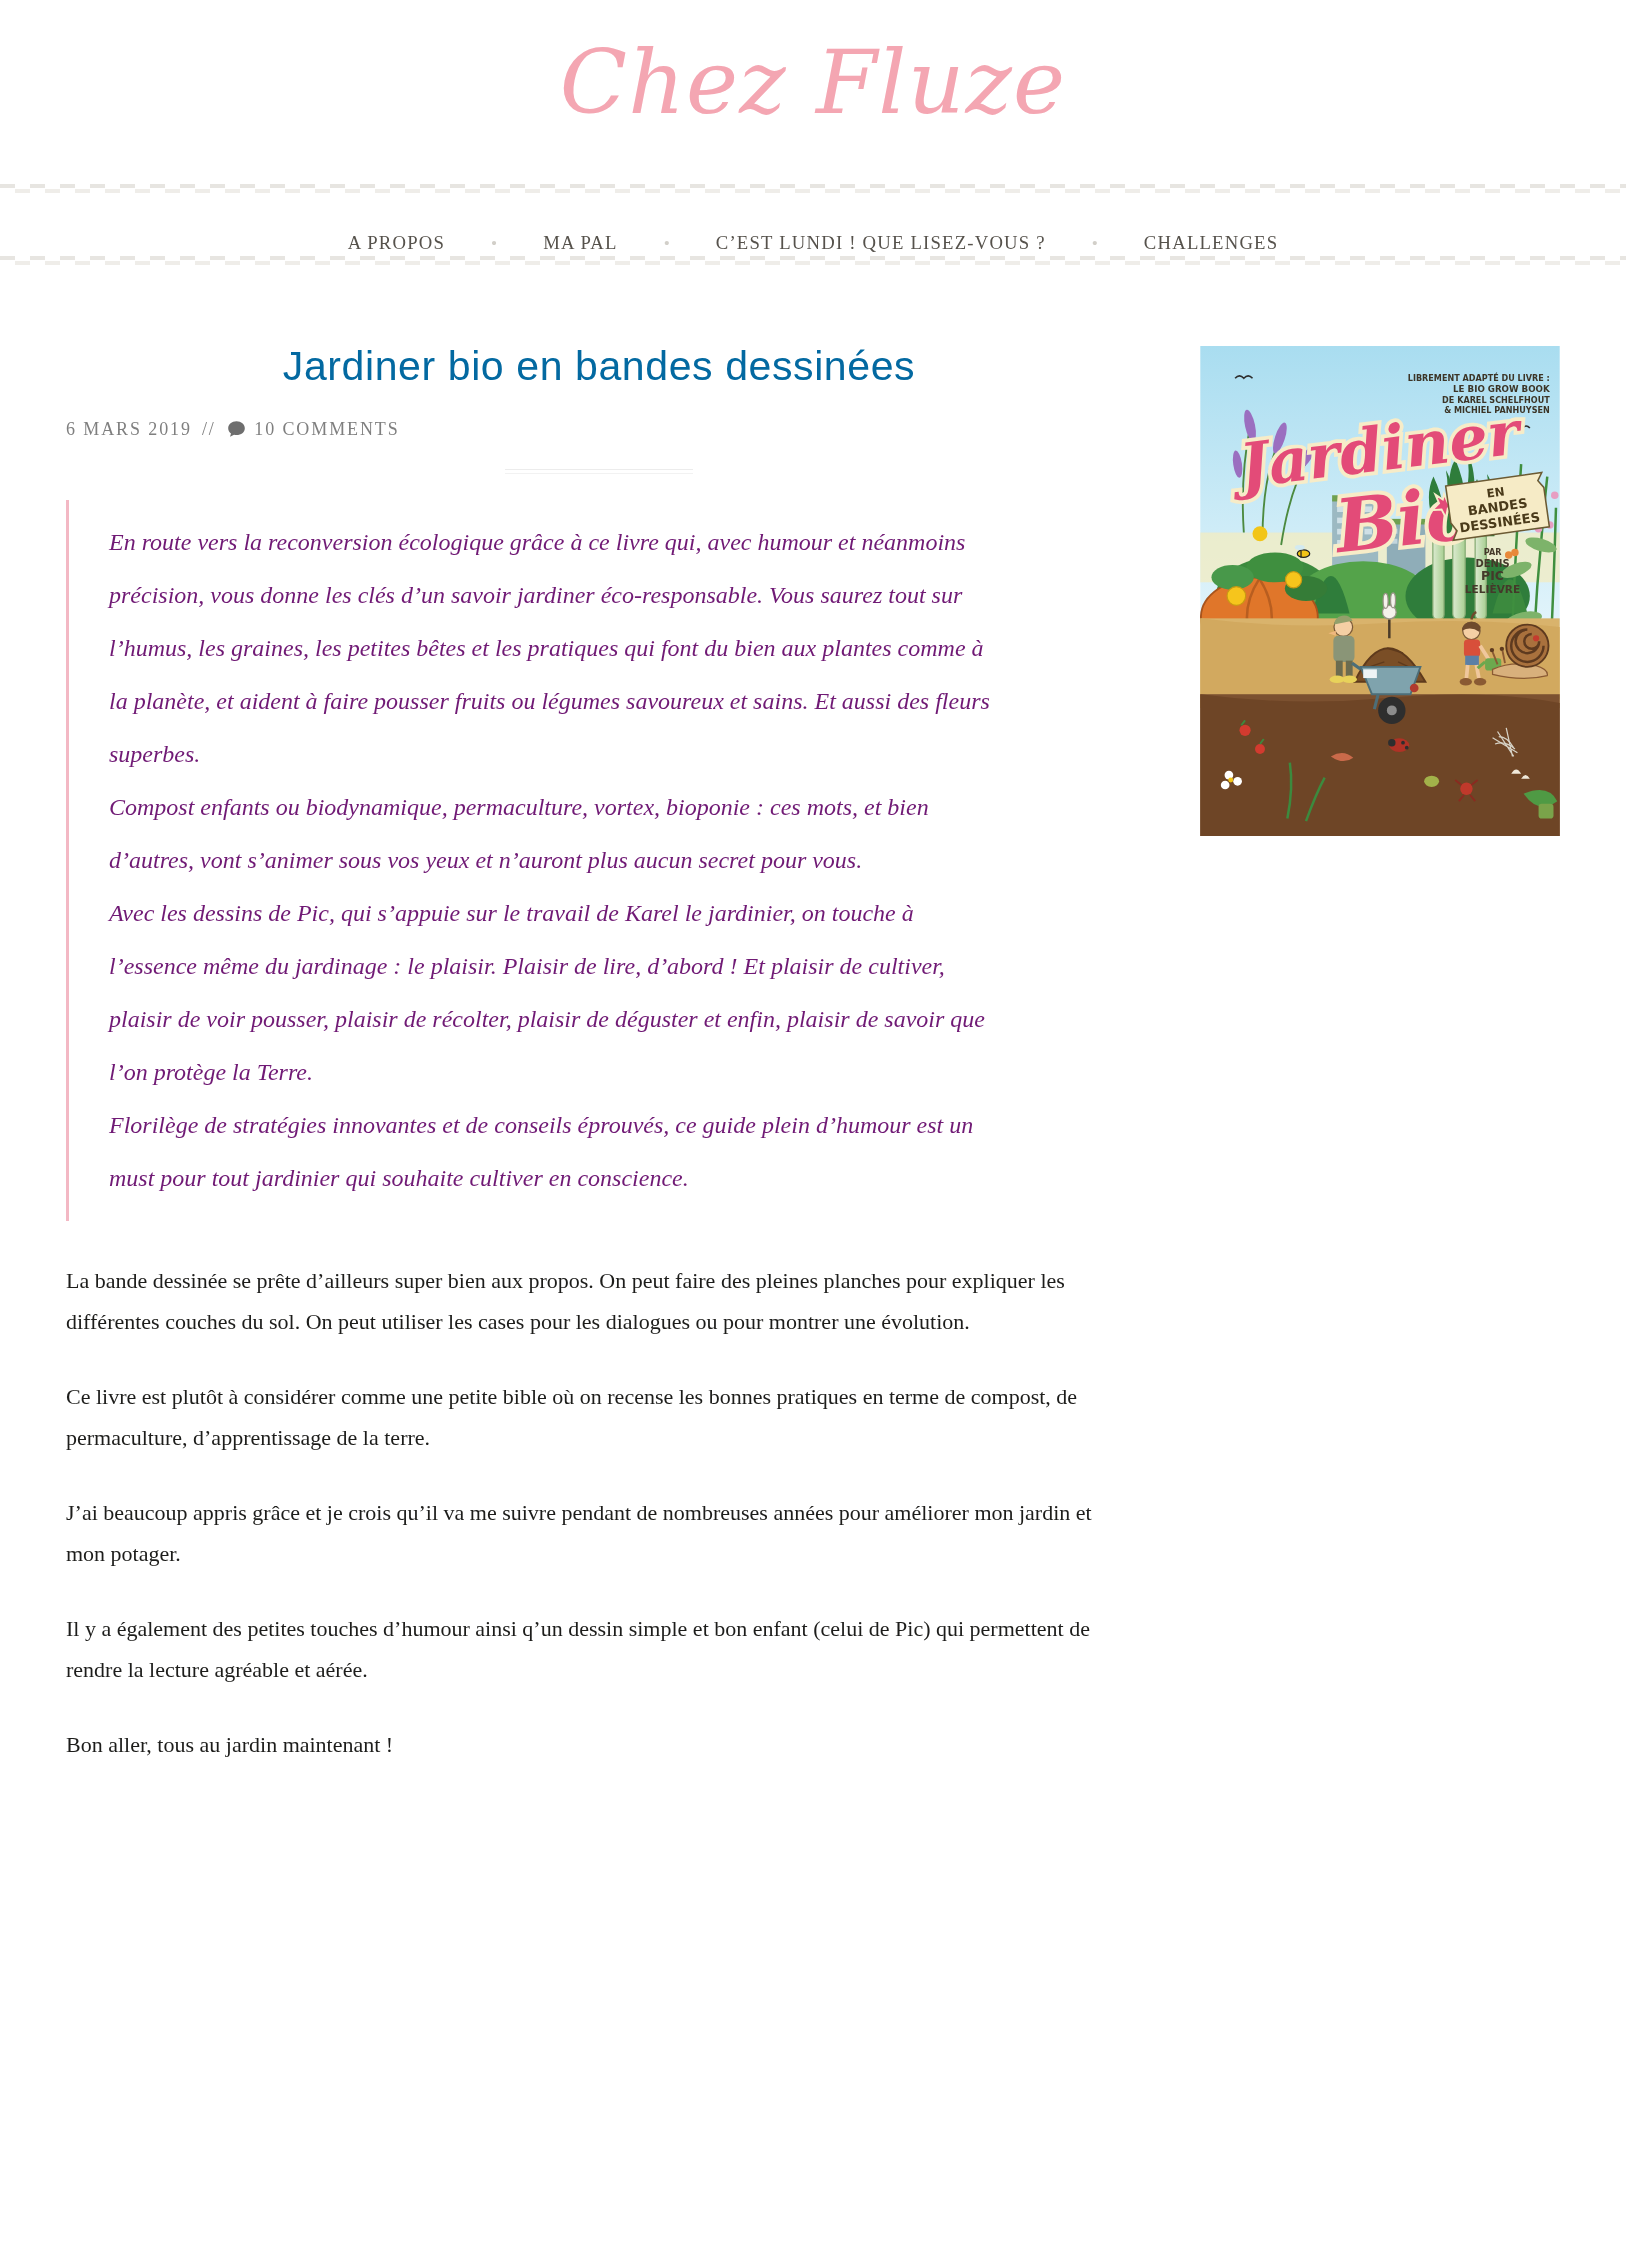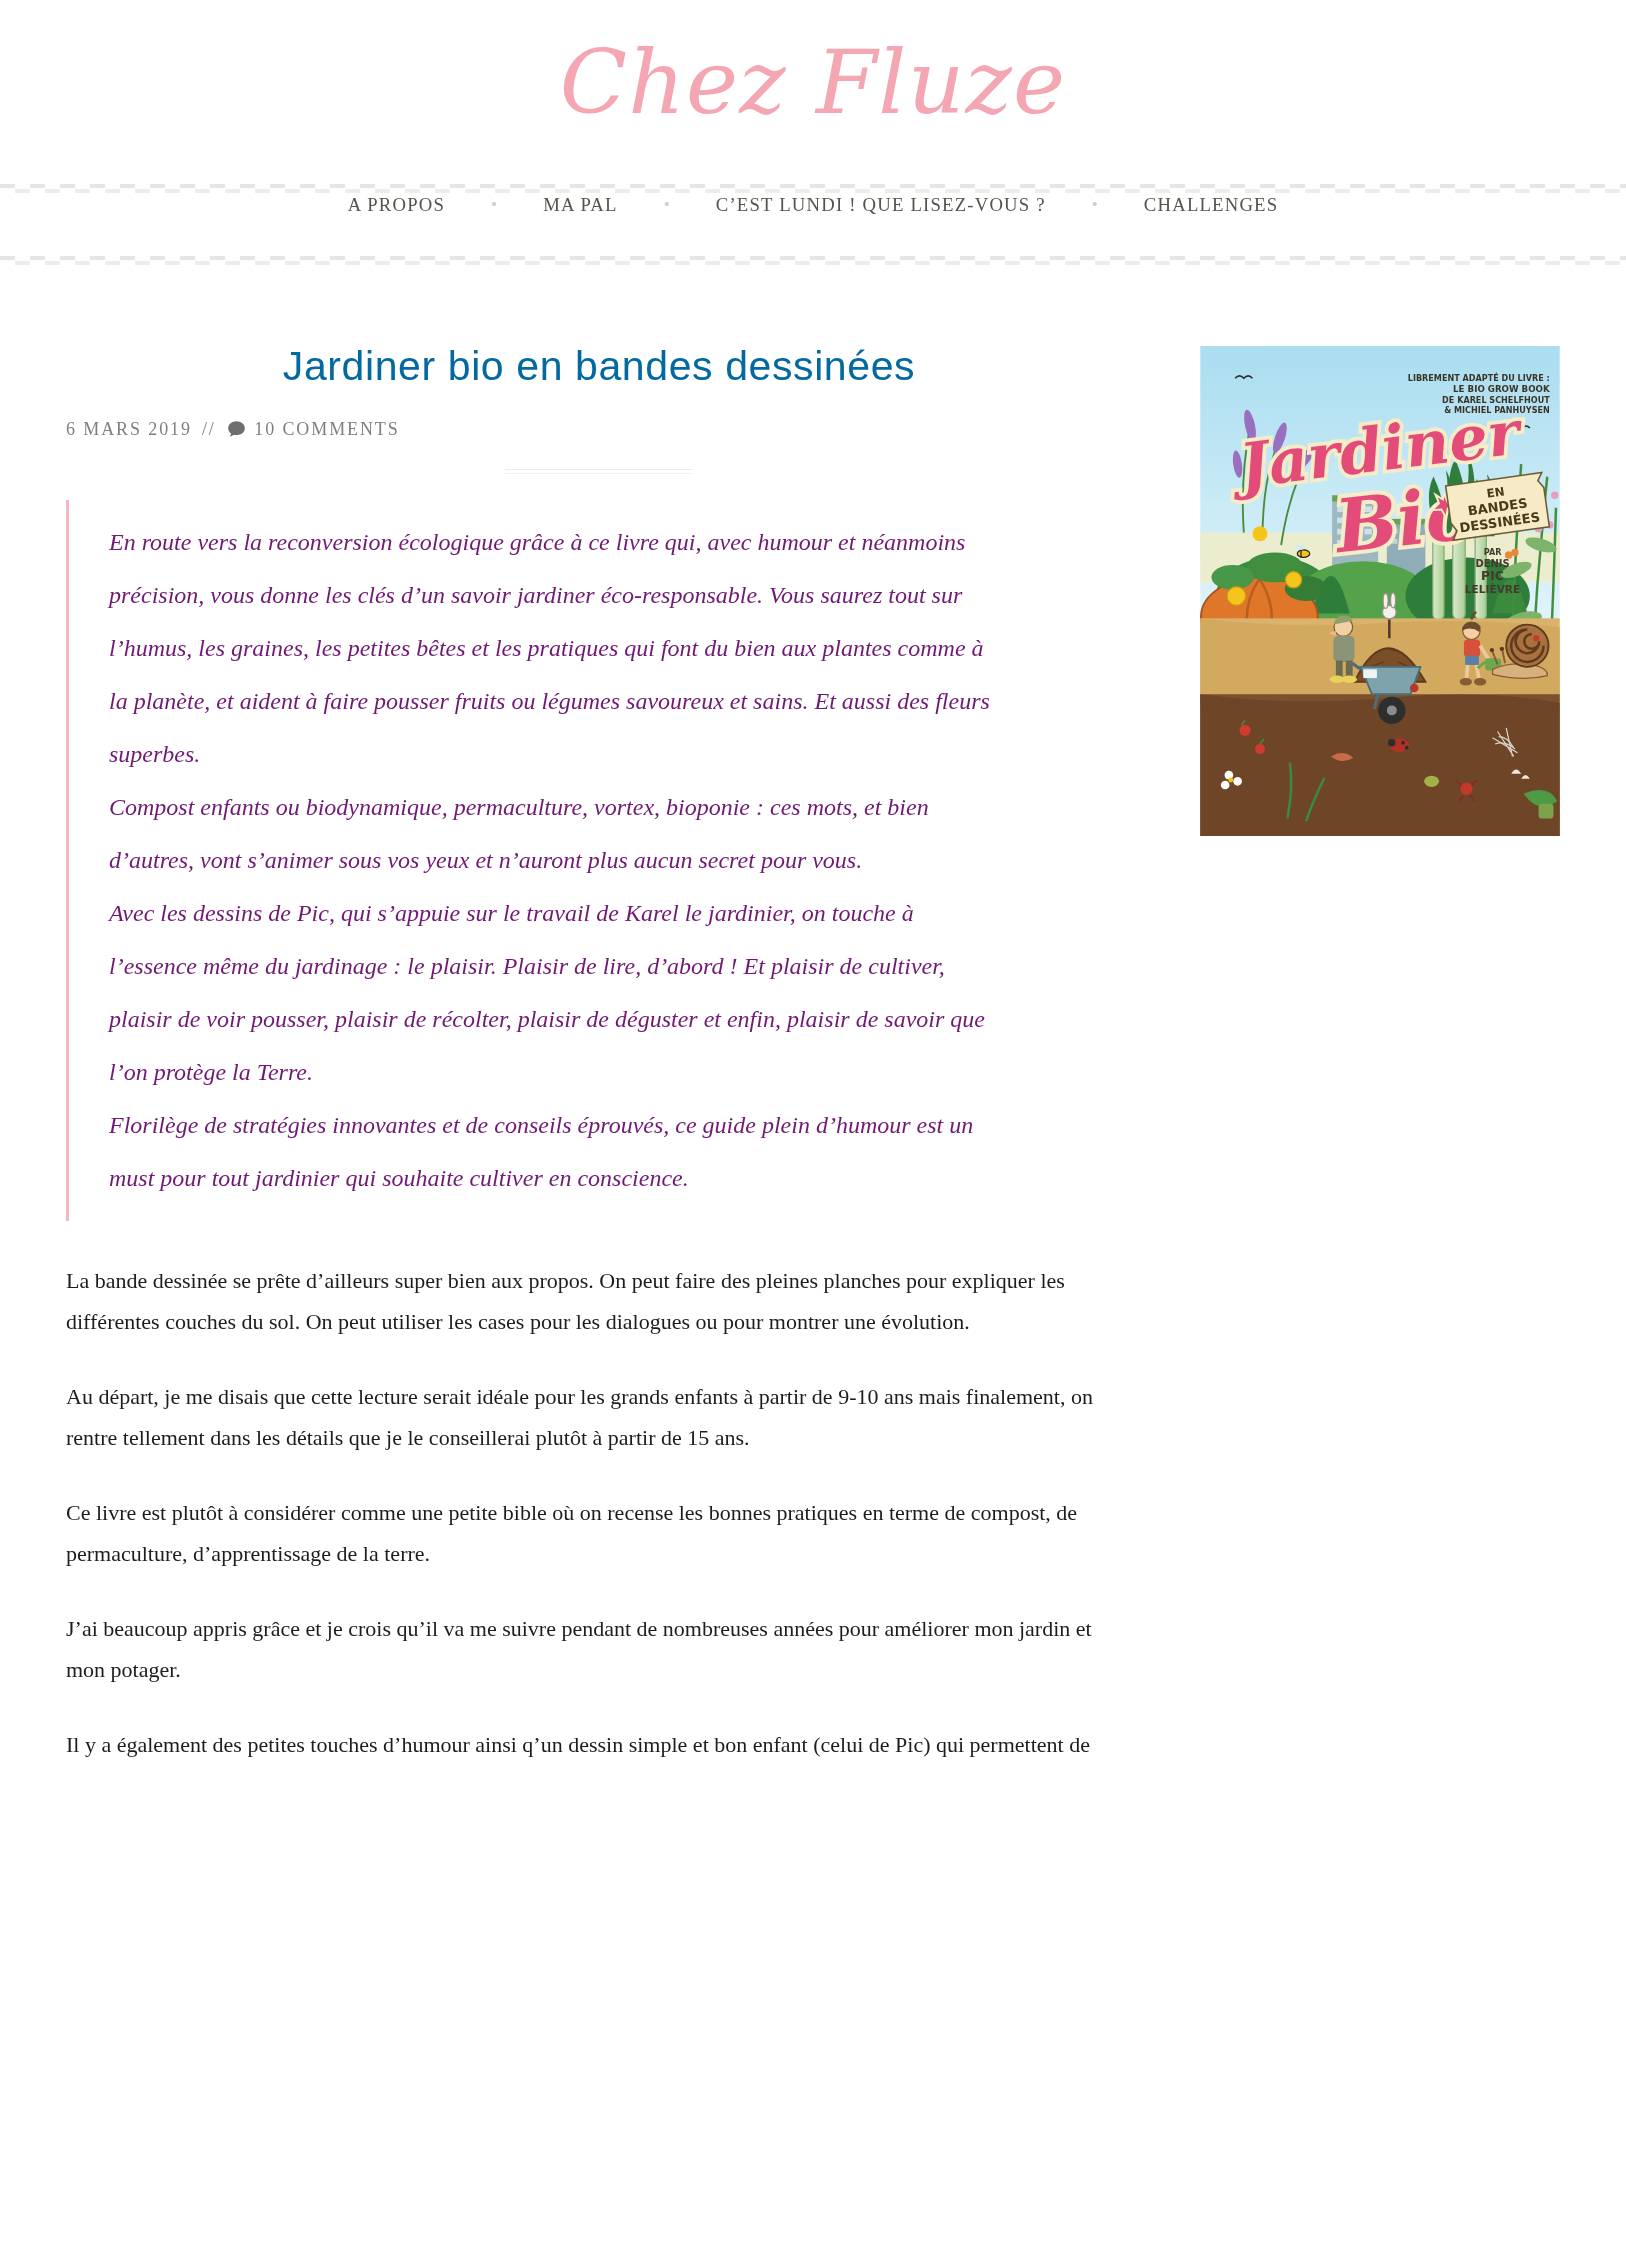--- a/index.html
+++ b/index.html
@@ -24,21 +24,21 @@
   .dash {
     height: 12.4px; width: 100%;
     background-image:
       repeating-linear-gradient(90deg, #e7e5e1 0 15px, rgba(0,0,0,0) 15px 30px),
       repeating-linear-gradient(90deg, #efede9 0 15px, rgba(0,0,0,0) 15px 30px);
     background-size: 30px 3.7px, 30px 3.7px;
     background-position: 0 1.9px, 15px 6.8px;
     background-repeat: repeat-x, repeat-x;
   }
   .nav-row {
-    height: 60px; display: flex; align-items: flex-start; justify-content: center;
+    height: 60px; display: flex; align-items: flex-end; justify-content: center;
     font-family: "Liberation Serif", serif;
   }
   .nav-item {
     font-size: 18.7px; letter-spacing: 1.2px; color: #56524c;
     text-decoration: none; cursor: pointer; white-space: nowrap;
   }
   .nav-dot { font-size: 17.4px; color: #d2cfc9; margin: 0 46px; }
 
   
   .content {
@@ -125,21 +125,20 @@
       <div class="divider"></div>
 
       <blockquote>
         <p>En route vers la reconversion écologique grâce à ce livre qui, avec humour et néanmoins précision, vous donne les clés d’un savoir jardiner éco-responsable. Vous saurez tout sur l’humus, les graines, les petites bêtes et les pratiques qui font du bien aux plantes comme à la planète, et aident à faire pousser fruits ou légumes savoureux et sains. Et aussi des fleurs superbes.</p>
         <p>Compost enfants ou biodynamique, permaculture, vortex, bioponie : ces mots, et bien d’autres, vont s’animer sous vos yeux et n’auront plus aucun secret pour vous.</p>
         <p>Avec les dessins de Pic, qui s’appuie sur le travail de Karel le jardinier, on touche à l’essence même du jardinage : le plaisir. Plaisir de lire, d’abord ! Et plaisir de cultiver, plaisir de voir pousser, plaisir de récolter, plaisir de déguster et enfin, plaisir de savoir que l’on protège la Terre.</p>
         <p>Florilège de stratégies innovantes et de conseils éprouvés, ce guide plein d’humour est un must pour tout jardinier qui souhaite cultiver en conscience.</p>
       </blockquote>
 
       <p class="body-p">La bande dessinée se prête d’ailleurs super bien aux propos. On peut faire des pleines planches pour expliquer les différentes couches du sol. On peut utiliser les cases pour les dialogues ou pour montrer une évolution.</p>
-      <p class="body-p">Au départ, je me disais que cette lecture serait idéale pour les grands enfants à partir de 9-10 ans mais finalement, on rentre tellement dans les détails que je le conseillerai plutôt à partir de 15 ans.</p>
       <p class="body-p">Ce livre est plutôt à considérer comme une petite bible où on recense les bonnes pratiques en terme de compost, de permaculture, d’apprentissage de la terre.</p>
       <p class="body-p">J’ai beaucoup appris grâce et je crois qu’il va me suivre pendant de nombreuses années pour améliorer mon jardin et mon potager.</p>
       <p class="body-p">Il y a également des petites touches d’humour ainsi q’un dessin simple et bon enfant (celui de Pic) qui permettent de rendre la lecture agréable et aérée.</p>
       <p class="body-p">Bon aller, tous au jardin maintenant !</p>
     </article>
 
     <aside>
       <figure class="cover">
         <svg viewBox="0 0 578 788">
           <defs>

